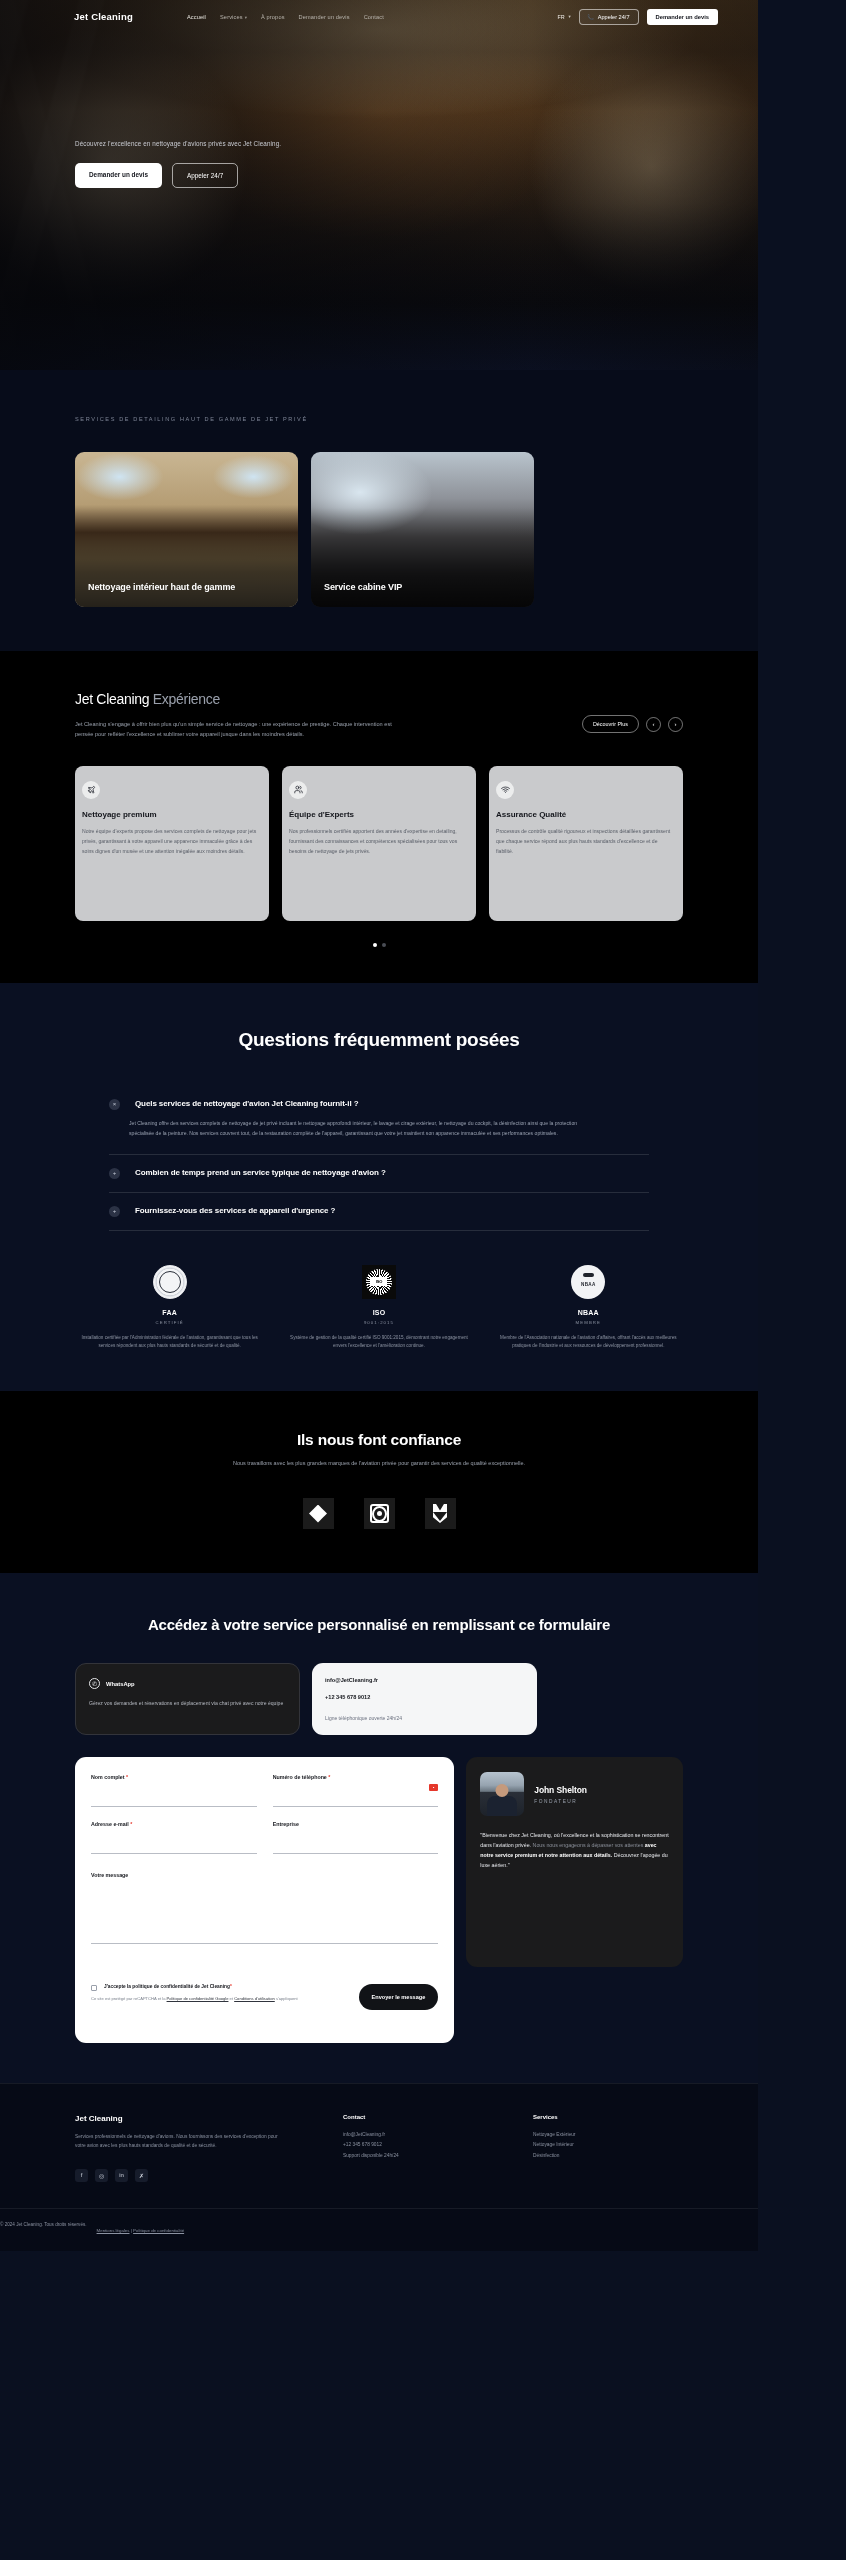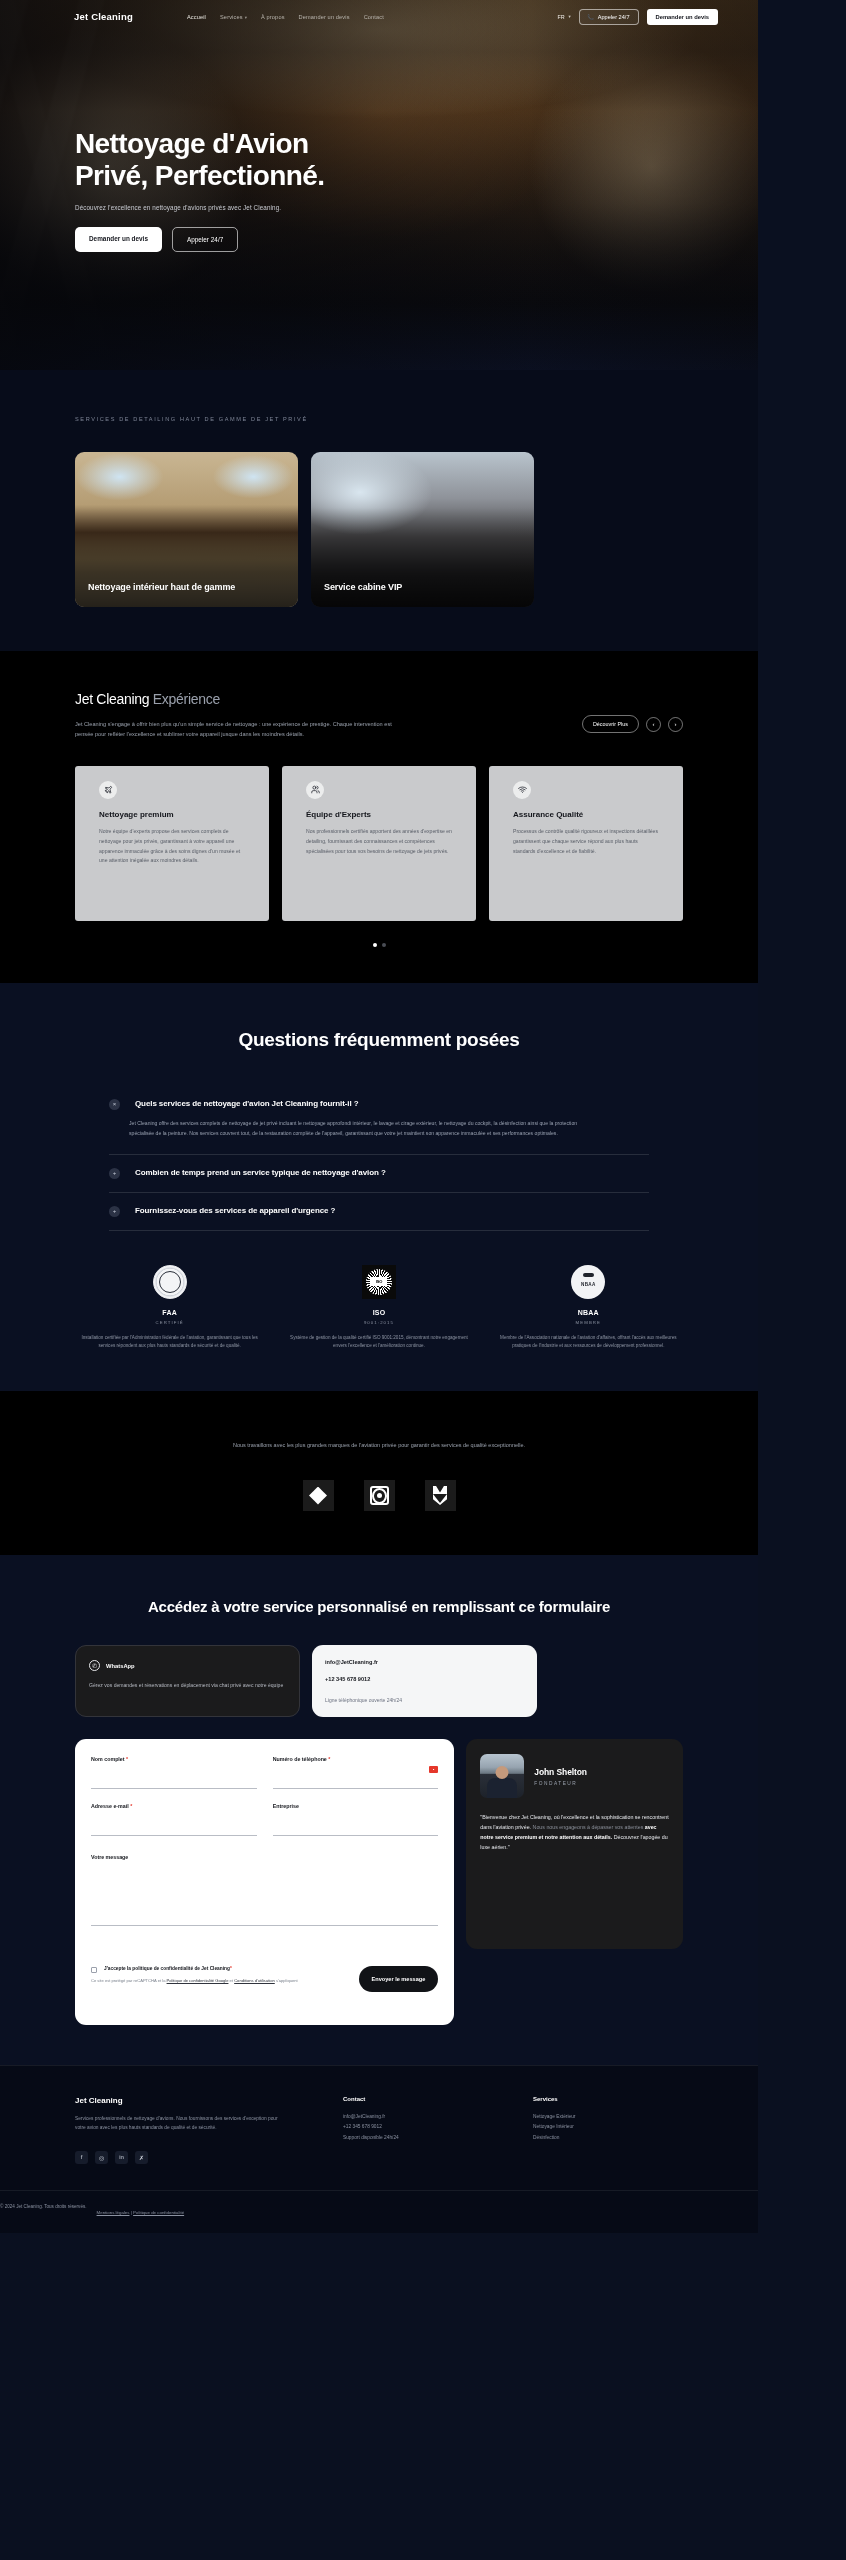--- a/index.html
+++ b/index.html
@@ -69,21 +69,21 @@
   .exp{background:#000;padding:40px 0 36px}
   .exp-head{display:flex;align-items:flex-start;padding:0 75px}
   .exp-h2{font-size:14px;font-weight:400;letter-spacing:-.3px}
   .exp-h2 .w{color:#fff}
   .exp-h2 .g{color:#9aa0ac}
   .exp-p{color:#9aa1ad;font-size:5.6px;line-height:1.85;margin-top:12px;max-width:330px}
   .exp-ctrls{margin-left:auto;display:flex;align-items:center;gap:7px;padding-top:24px}
   .pill{border:1px solid rgba(255,255,255,.45);border-radius:11px;color:#fff;font-size:5.4px;padding:5px 10px;white-space:nowrap}
   .circ{width:15px;height:15px;border-radius:50%;border:1px solid rgba(255,255,255,.45);color:#fff;font-size:6px;display:flex;align-items:center;justify-content:center}
   .exp-cards{display:flex;gap:13px;margin-top:26px;padding:0 75px}
-  .xcard{width:223px;background:#c9cacc;border-radius:3px;padding:15px 24px 20px;min-height:155px}
+  .xcard{width:223px;background:#c9cacc;border-radius:8px;padding:15px 7px 20px;min-height:155px}
   .xicon{width:18px;height:18px;border-radius:50%;background:#eceded;display:flex;align-items:center;justify-content:center;margin-bottom:11px}
   .xcard h3{color:#14161c;font-size:8px;font-weight:700;margin-bottom:8px}
   .xcard p{color:#575c66;font-size:5.1px;line-height:1.95}
   .dots{display:flex;gap:5px;justify-content:center;margin-top:22px}
   .dot{width:4px;height:4px;border-radius:50%;background:#4a4d55}
   .dot.on{background:#fff}
 
   
   .faq{background:#0a1022;padding:44px 0 0}
   .faq h2{color:#fff;font-size:19px;font-weight:700;text-align:center;line-height:1.32;letter-spacing:-.3px;margin:0 auto;max-width:390px}
@@ -211,24 +211,20 @@
           </div>
         <div class="btn-ghost">
             <span>📞</span>
             <span>Appeler 24/7</span>
           </div>
         <div class="btn-white">Demander un devis</div>
       </div>
     </nav>
 
     <div class="hero-inner">
-      <h1 class="hero-h1">
-        <span>Nettoyage d'Avion</span><br>
-        <span>Privé, Perfectionné.</span>
-      </h1>
       <p class="hero-sub">Découvrez l'excellence en nettoyage d'avions privés avec Jet Cleaning.</p>
       <div class="hero-btns">
         <div class="b1">Demander un devis</div>
         <div class="b2">Appeler 24/7</div>
       </div>
     </div>
   </section>
 
   <section class="services">
     <div class="wrap">
@@ -346,20 +342,21 @@
             <b>NBAA</b>
           </div>
         <h4>NBAA</h4>
         <div class="sub">MEMBRE</div>
         <p>Membre de l'Association nationale de l'aviation d'affaires, offrant l'accès aux meilleures pratiques de l'industrie et aux ressources de développement professionnel.</p>
       </div>
     </div>
   </section>
 
   <section class="trust">
+    <h2>Ils nous font confiance</h2>
     <p>Nous travaillons avec les plus grandes marques de l'aviation privée pour garantir des services de qualité exceptionnelle.</p>
     <div class="logos">
       <div class="logo-box">
           <div class="lg1"></div>
         </div>
       <div class="logo-box">
           <div class="lg2"></div>
         </div>
       <div class="logo-box">
           <div class="lg3"></div>

